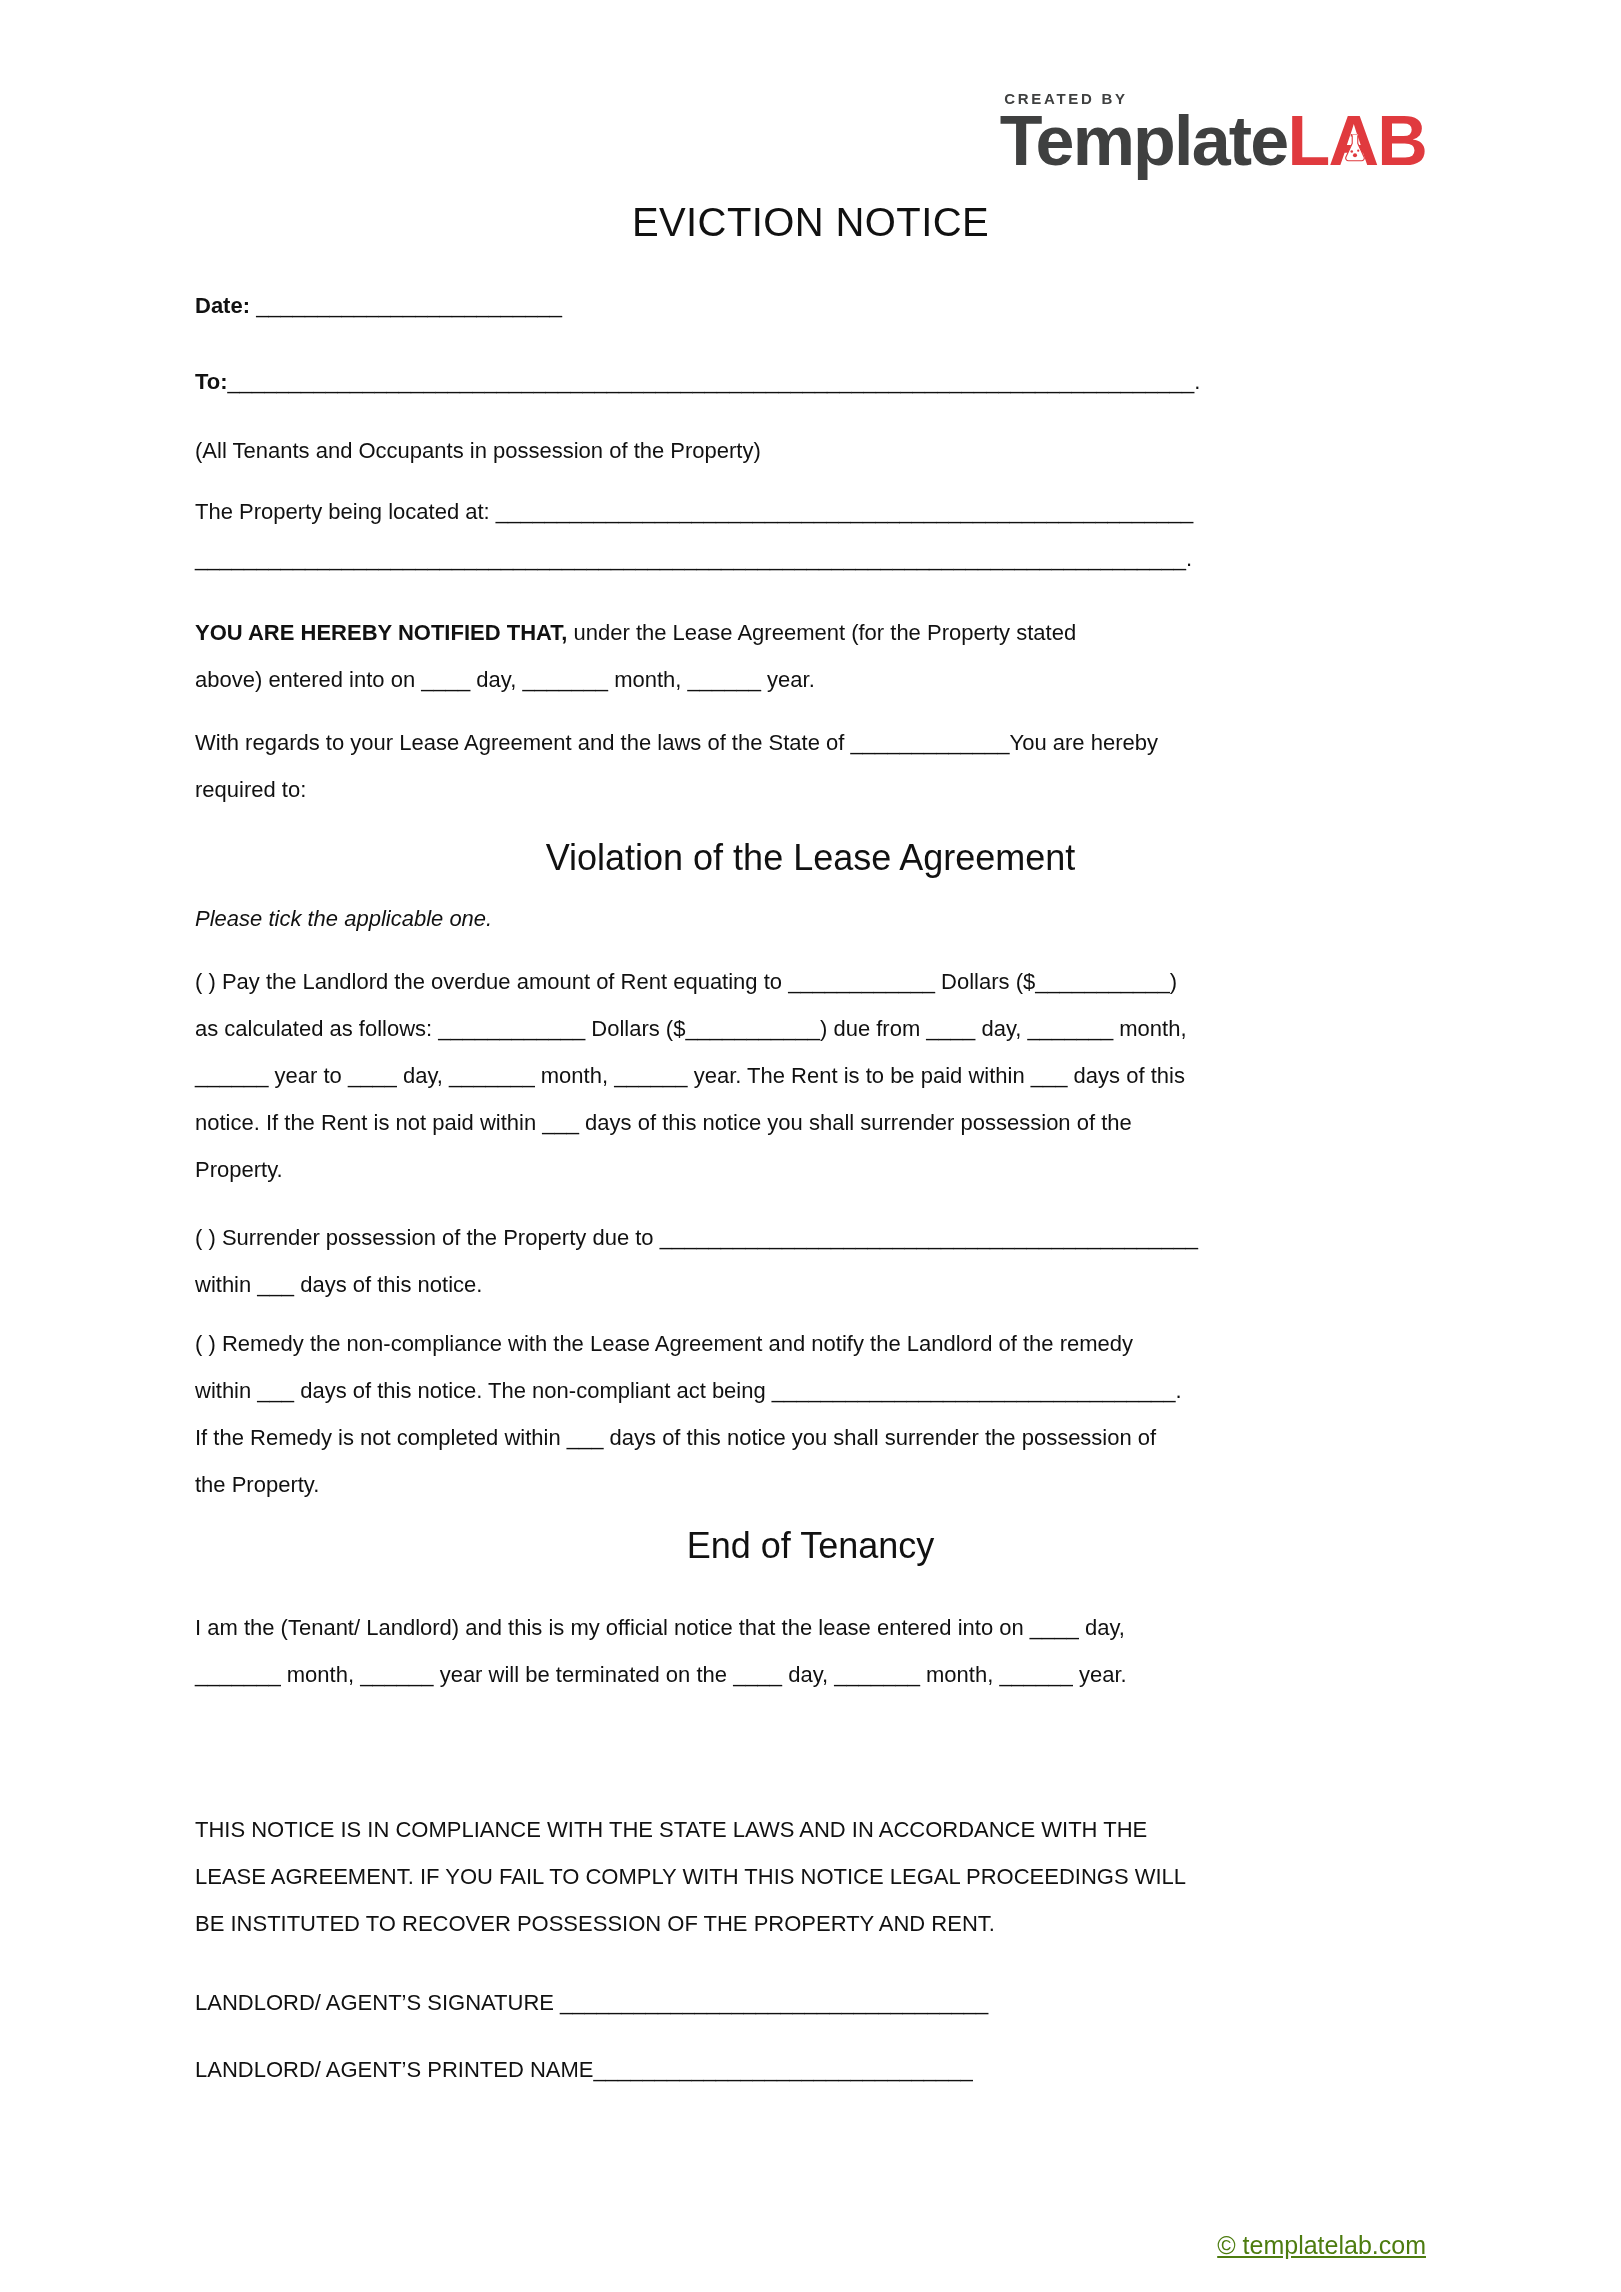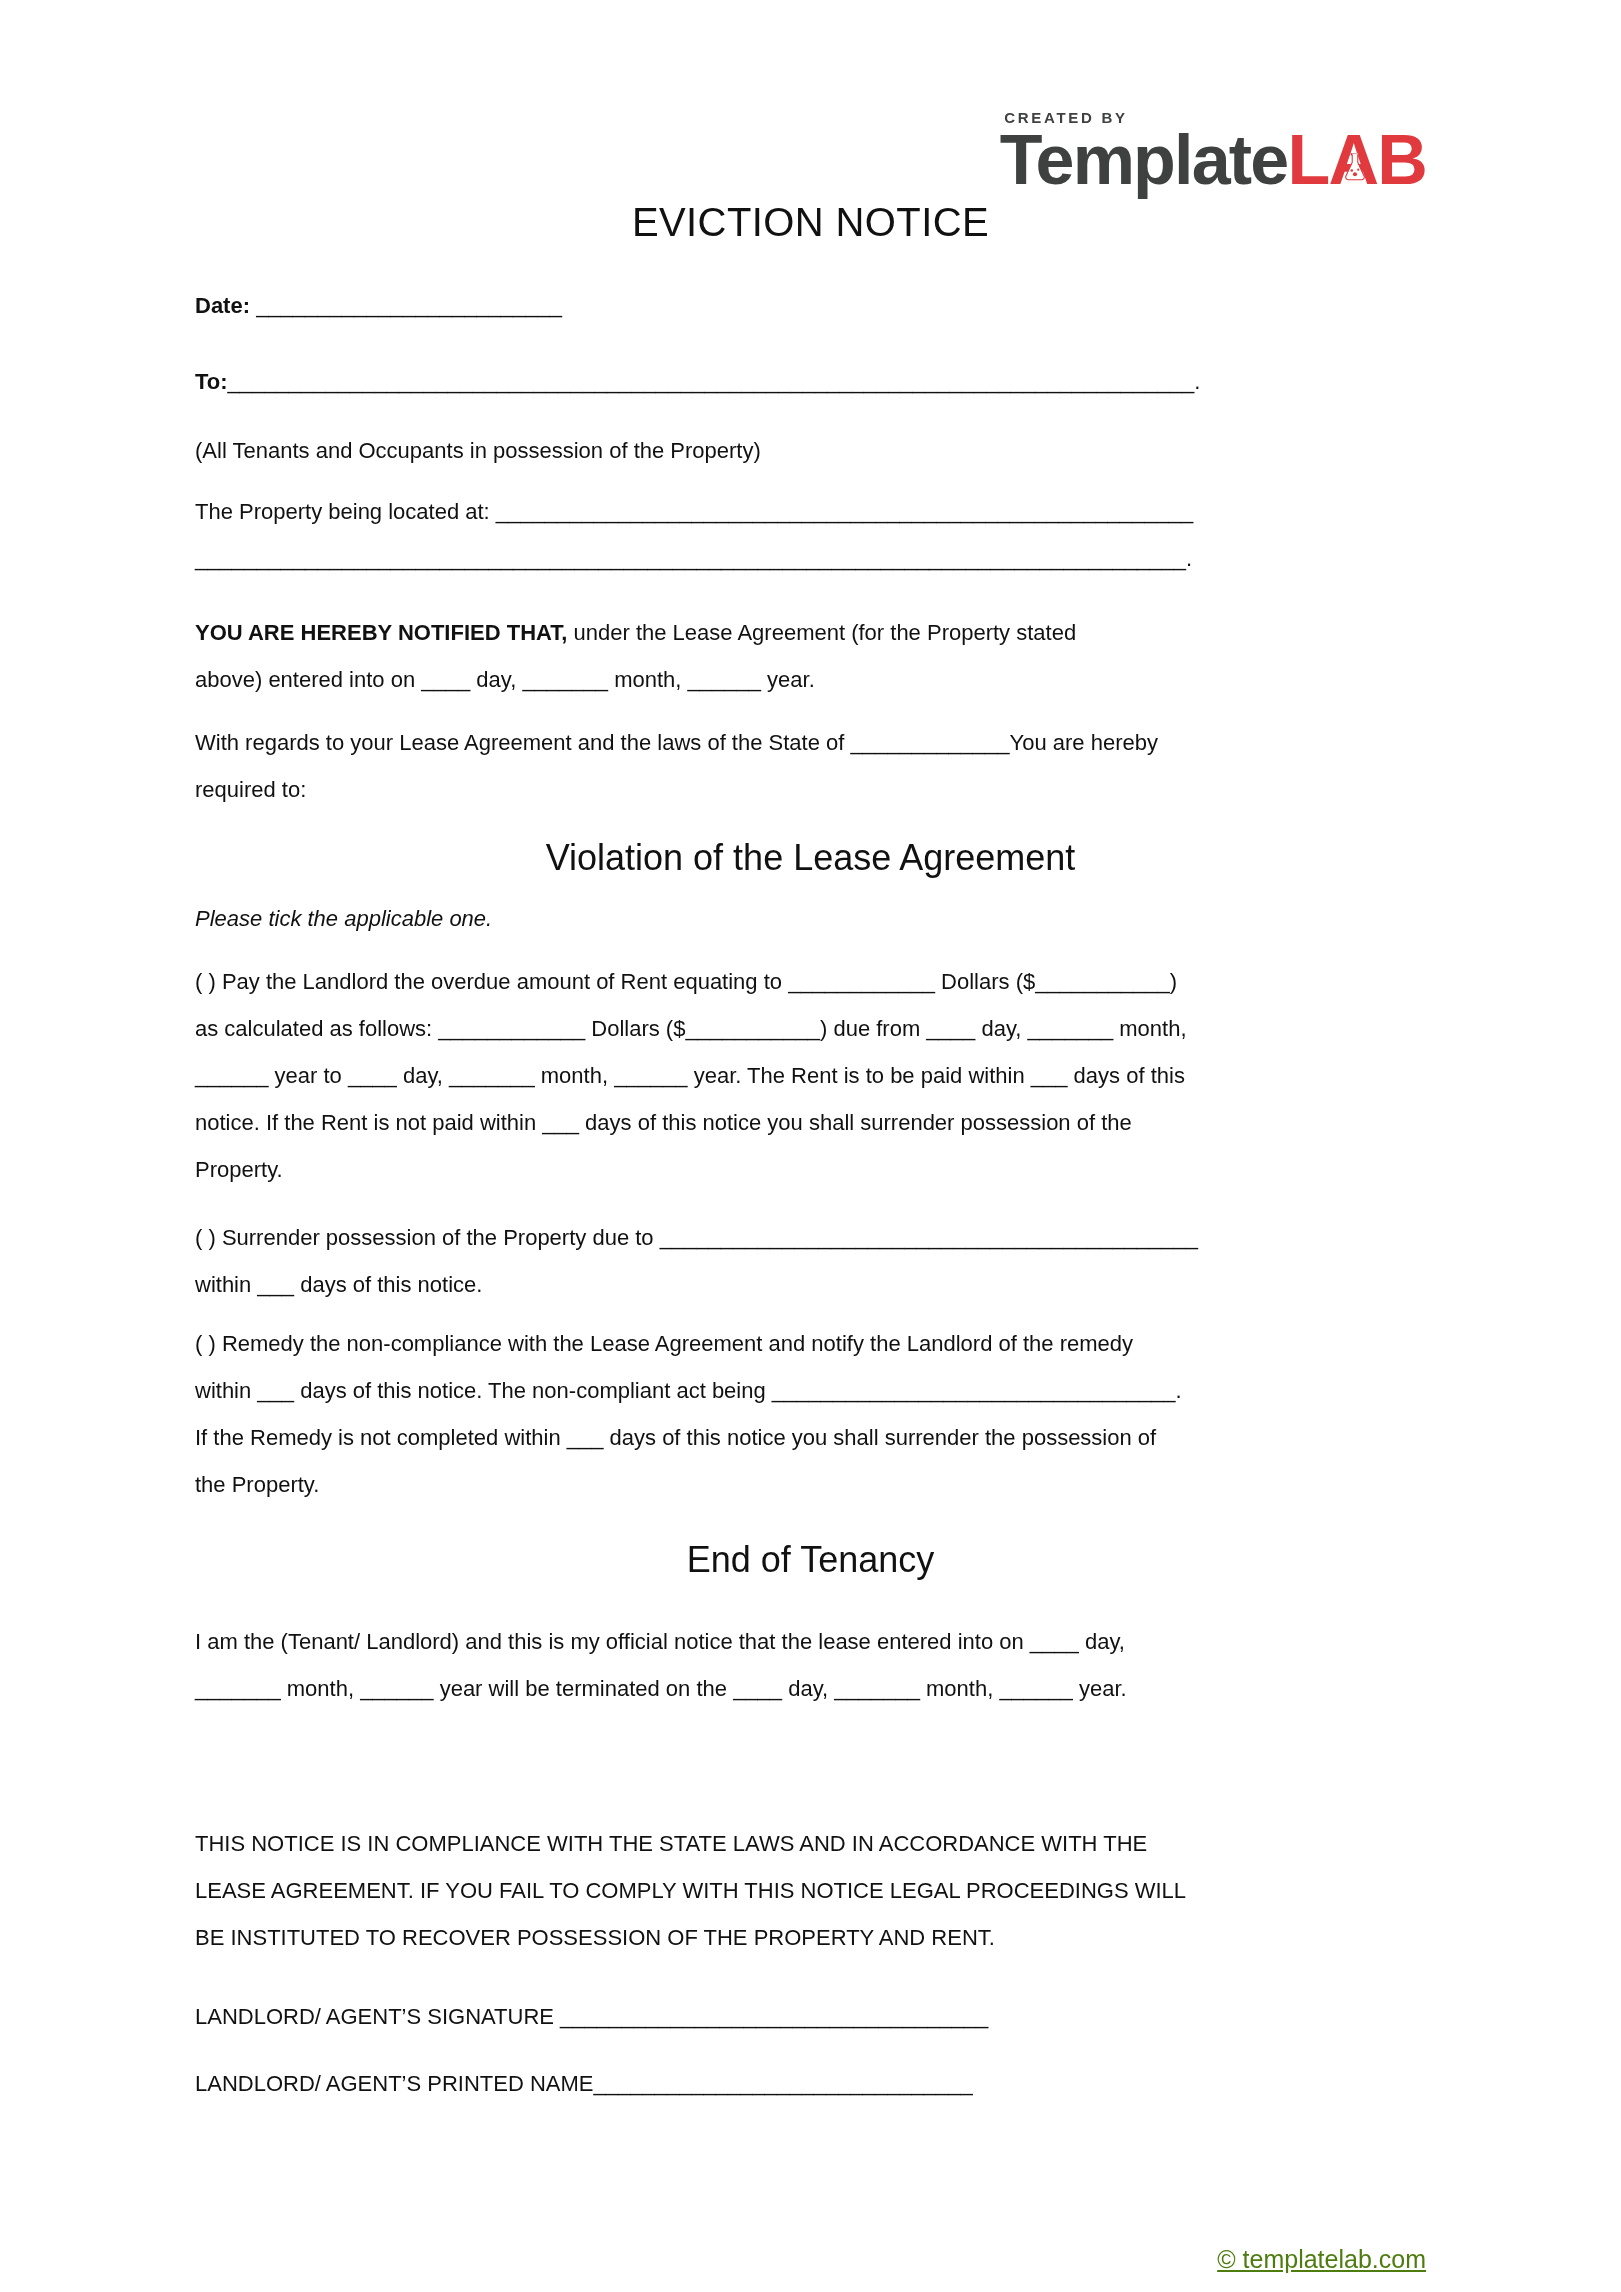--- a/index.html
+++ b/index.html
@@ -28,21 +28,21 @@
     font-size: 36px;
     line-height: 45px;
     text-align: center;
     font-weight: 400;
   }
   .italic { font-style: italic; }
 
   
   .logo {
     position: absolute;
-    top: 109px;
+    top: 90px;
     right: 195px;
     text-align: left;
   }
   .logo-created {
     font-size: 15px;
     font-weight: bold;
     letter-spacing: 2.7px;
     color: #3f4040;
     margin-left: 4.5px;
     margin-bottom: 0.9px;
@@ -118,21 +118,21 @@
 Property.</p>
 
   <p class="line" style="margin-top:21px">( ) Surrender possession of the Property due to ____________________________________________
 within ___ days of this notice.</p>
 
   <p class="line" style="margin-top:11.6px">( ) Remedy the non-compliance with the Lease Agreement and notify the Landlord of the remedy
 within ___ days of this notice. The non-compliant act being _________________________________.
 If the Remedy is not completed within ___ days of this notice you shall surrender the possession of
 the Property.</p>
 
-  <p class="h2" style="margin-top:29px">End of Tenancy</p>
+  <p class="h2" style="margin-top:15px">End of Tenancy</p>
 
   <p class="line" style="margin-top:36px">I am the (Tenant/ Landlord) and this is my official notice that the lease entered into on ____ day,
 _______ month, ______ year will be terminated on the ____ day, _______ month, ______ year.</p>
 
   <p class="line" style="margin-top:108px">THIS NOTICE IS IN COMPLIANCE WITH THE STATE LAWS AND IN ACCORDANCE WITH THE
 LEASE AGREEMENT. IF YOU FAIL TO COMPLY WITH THIS NOTICE LEGAL PROCEEDINGS WILL
 BE INSTITUTED TO RECOVER POSSESSION OF THE PROPERTY AND RENT.</p>
 
   <p class="line" style="margin-top:32px">LANDLORD/ AGENT’S SIGNATURE ___________________________________</p>
 

